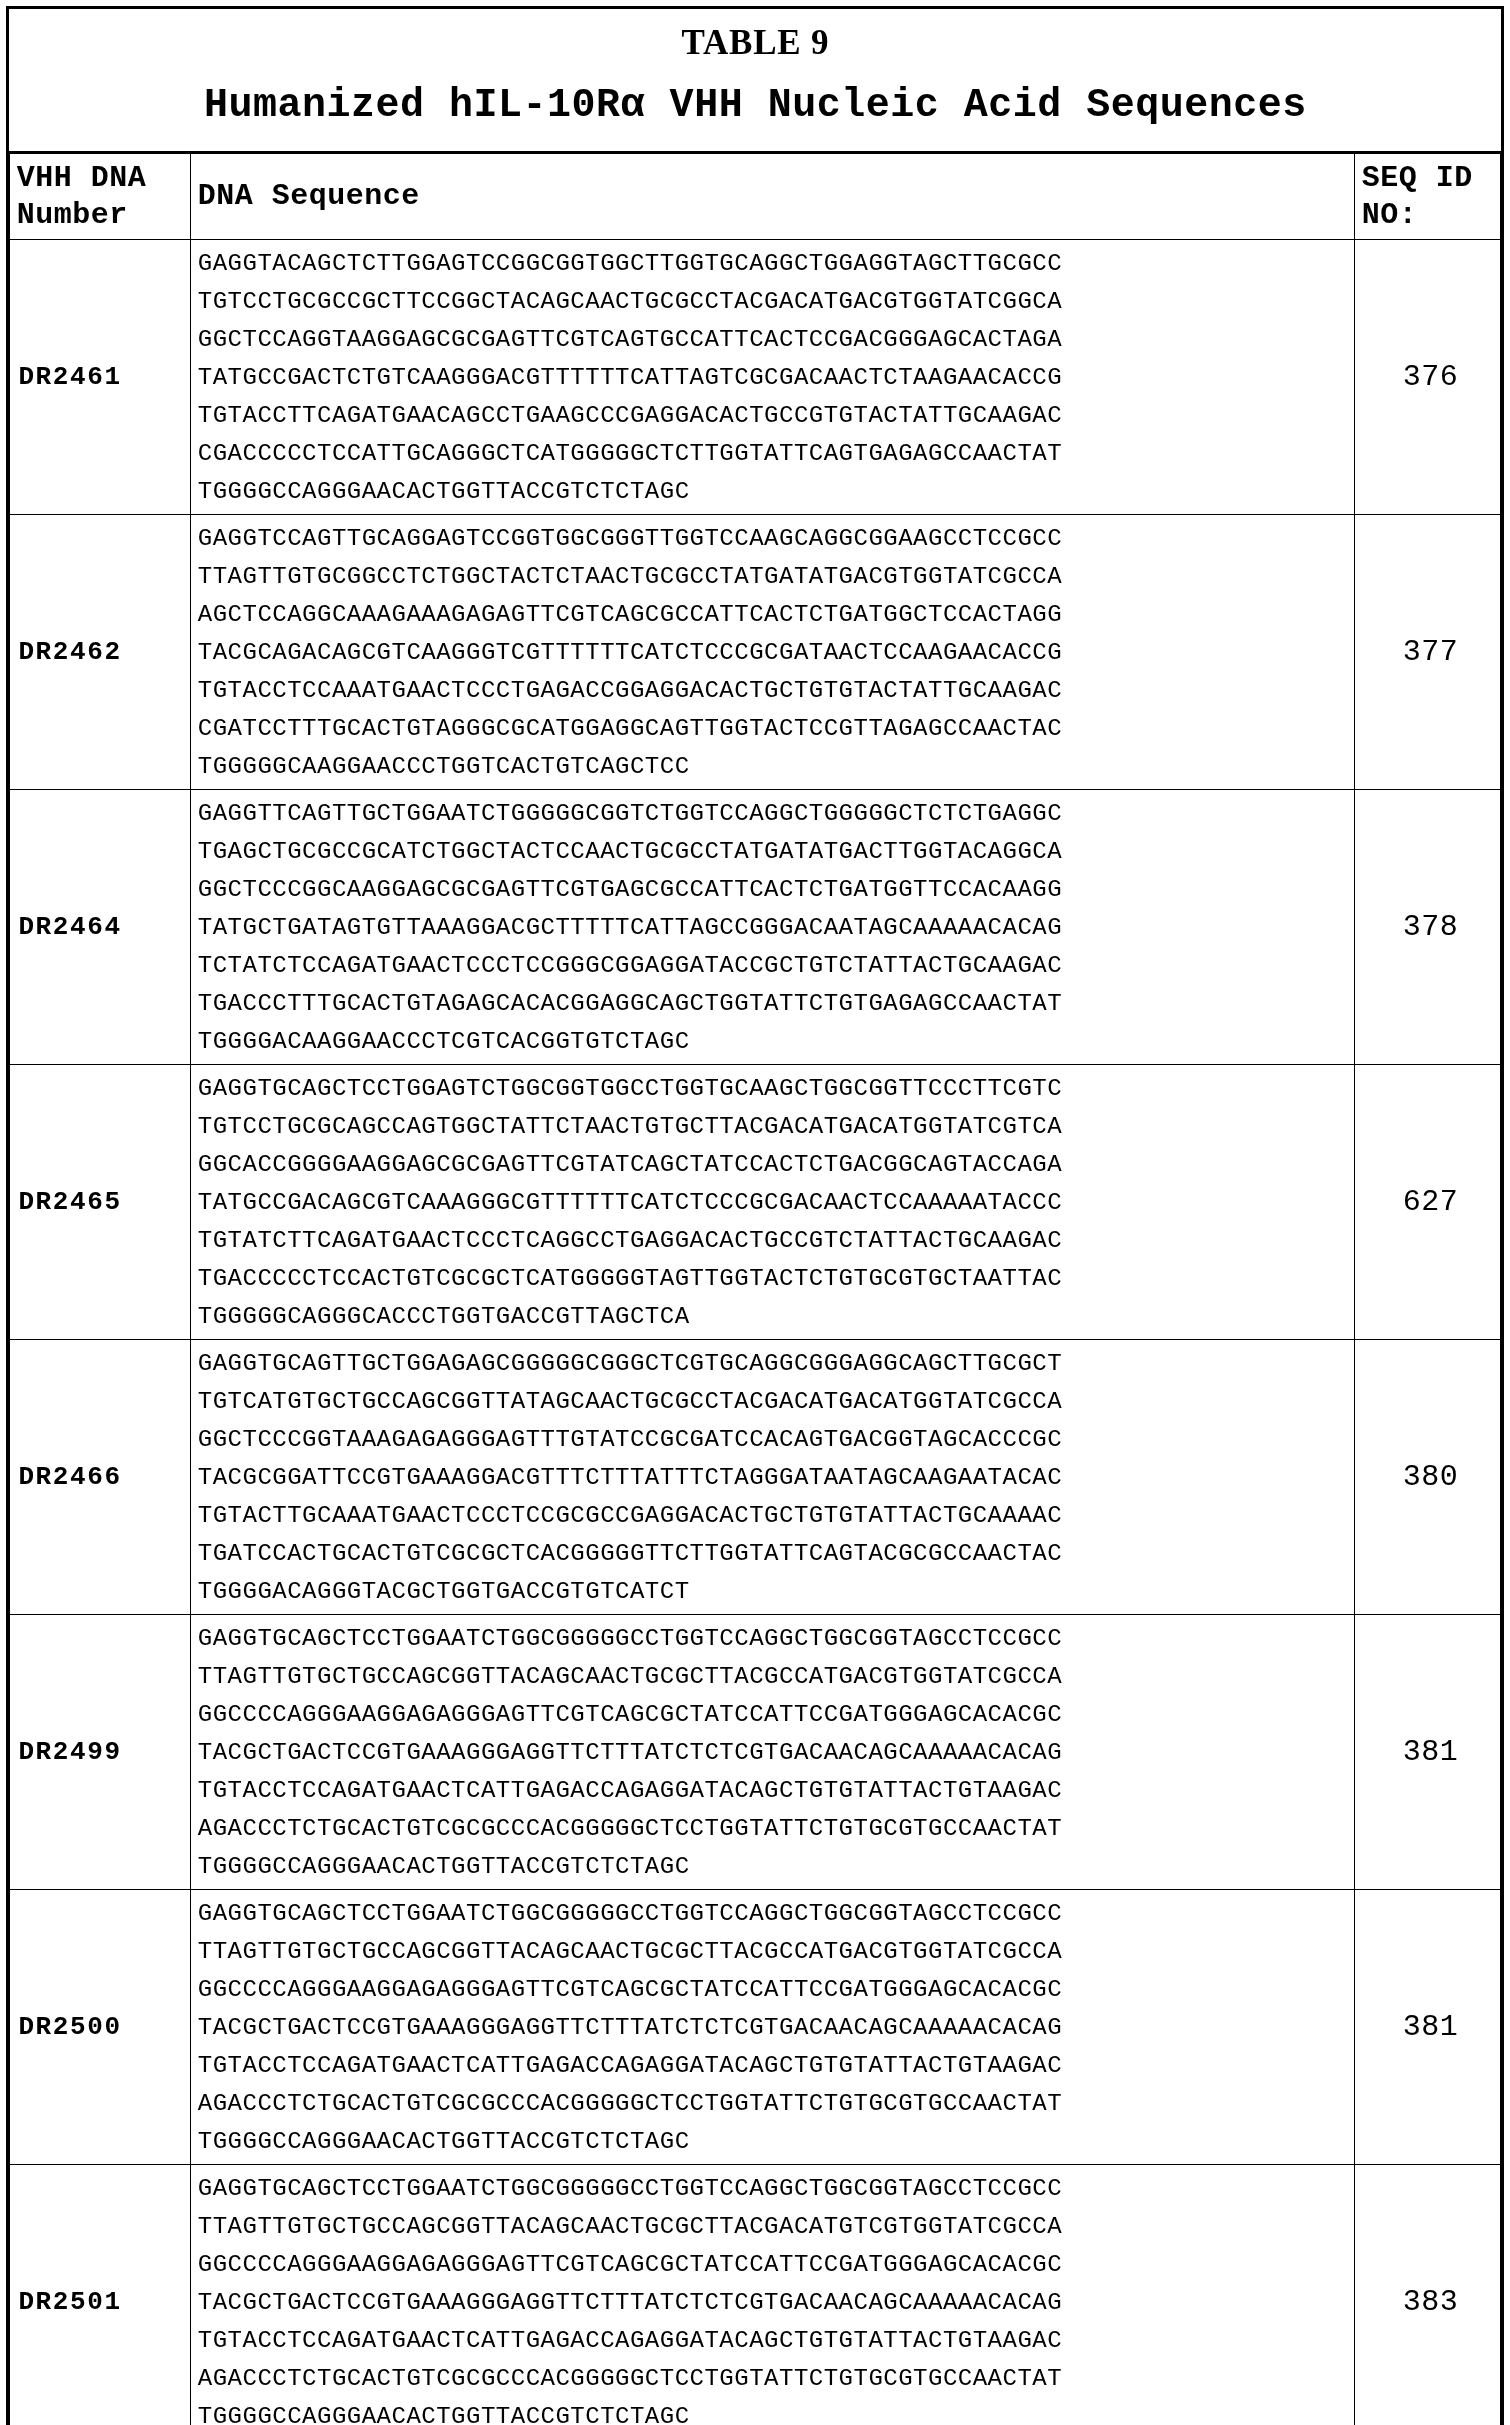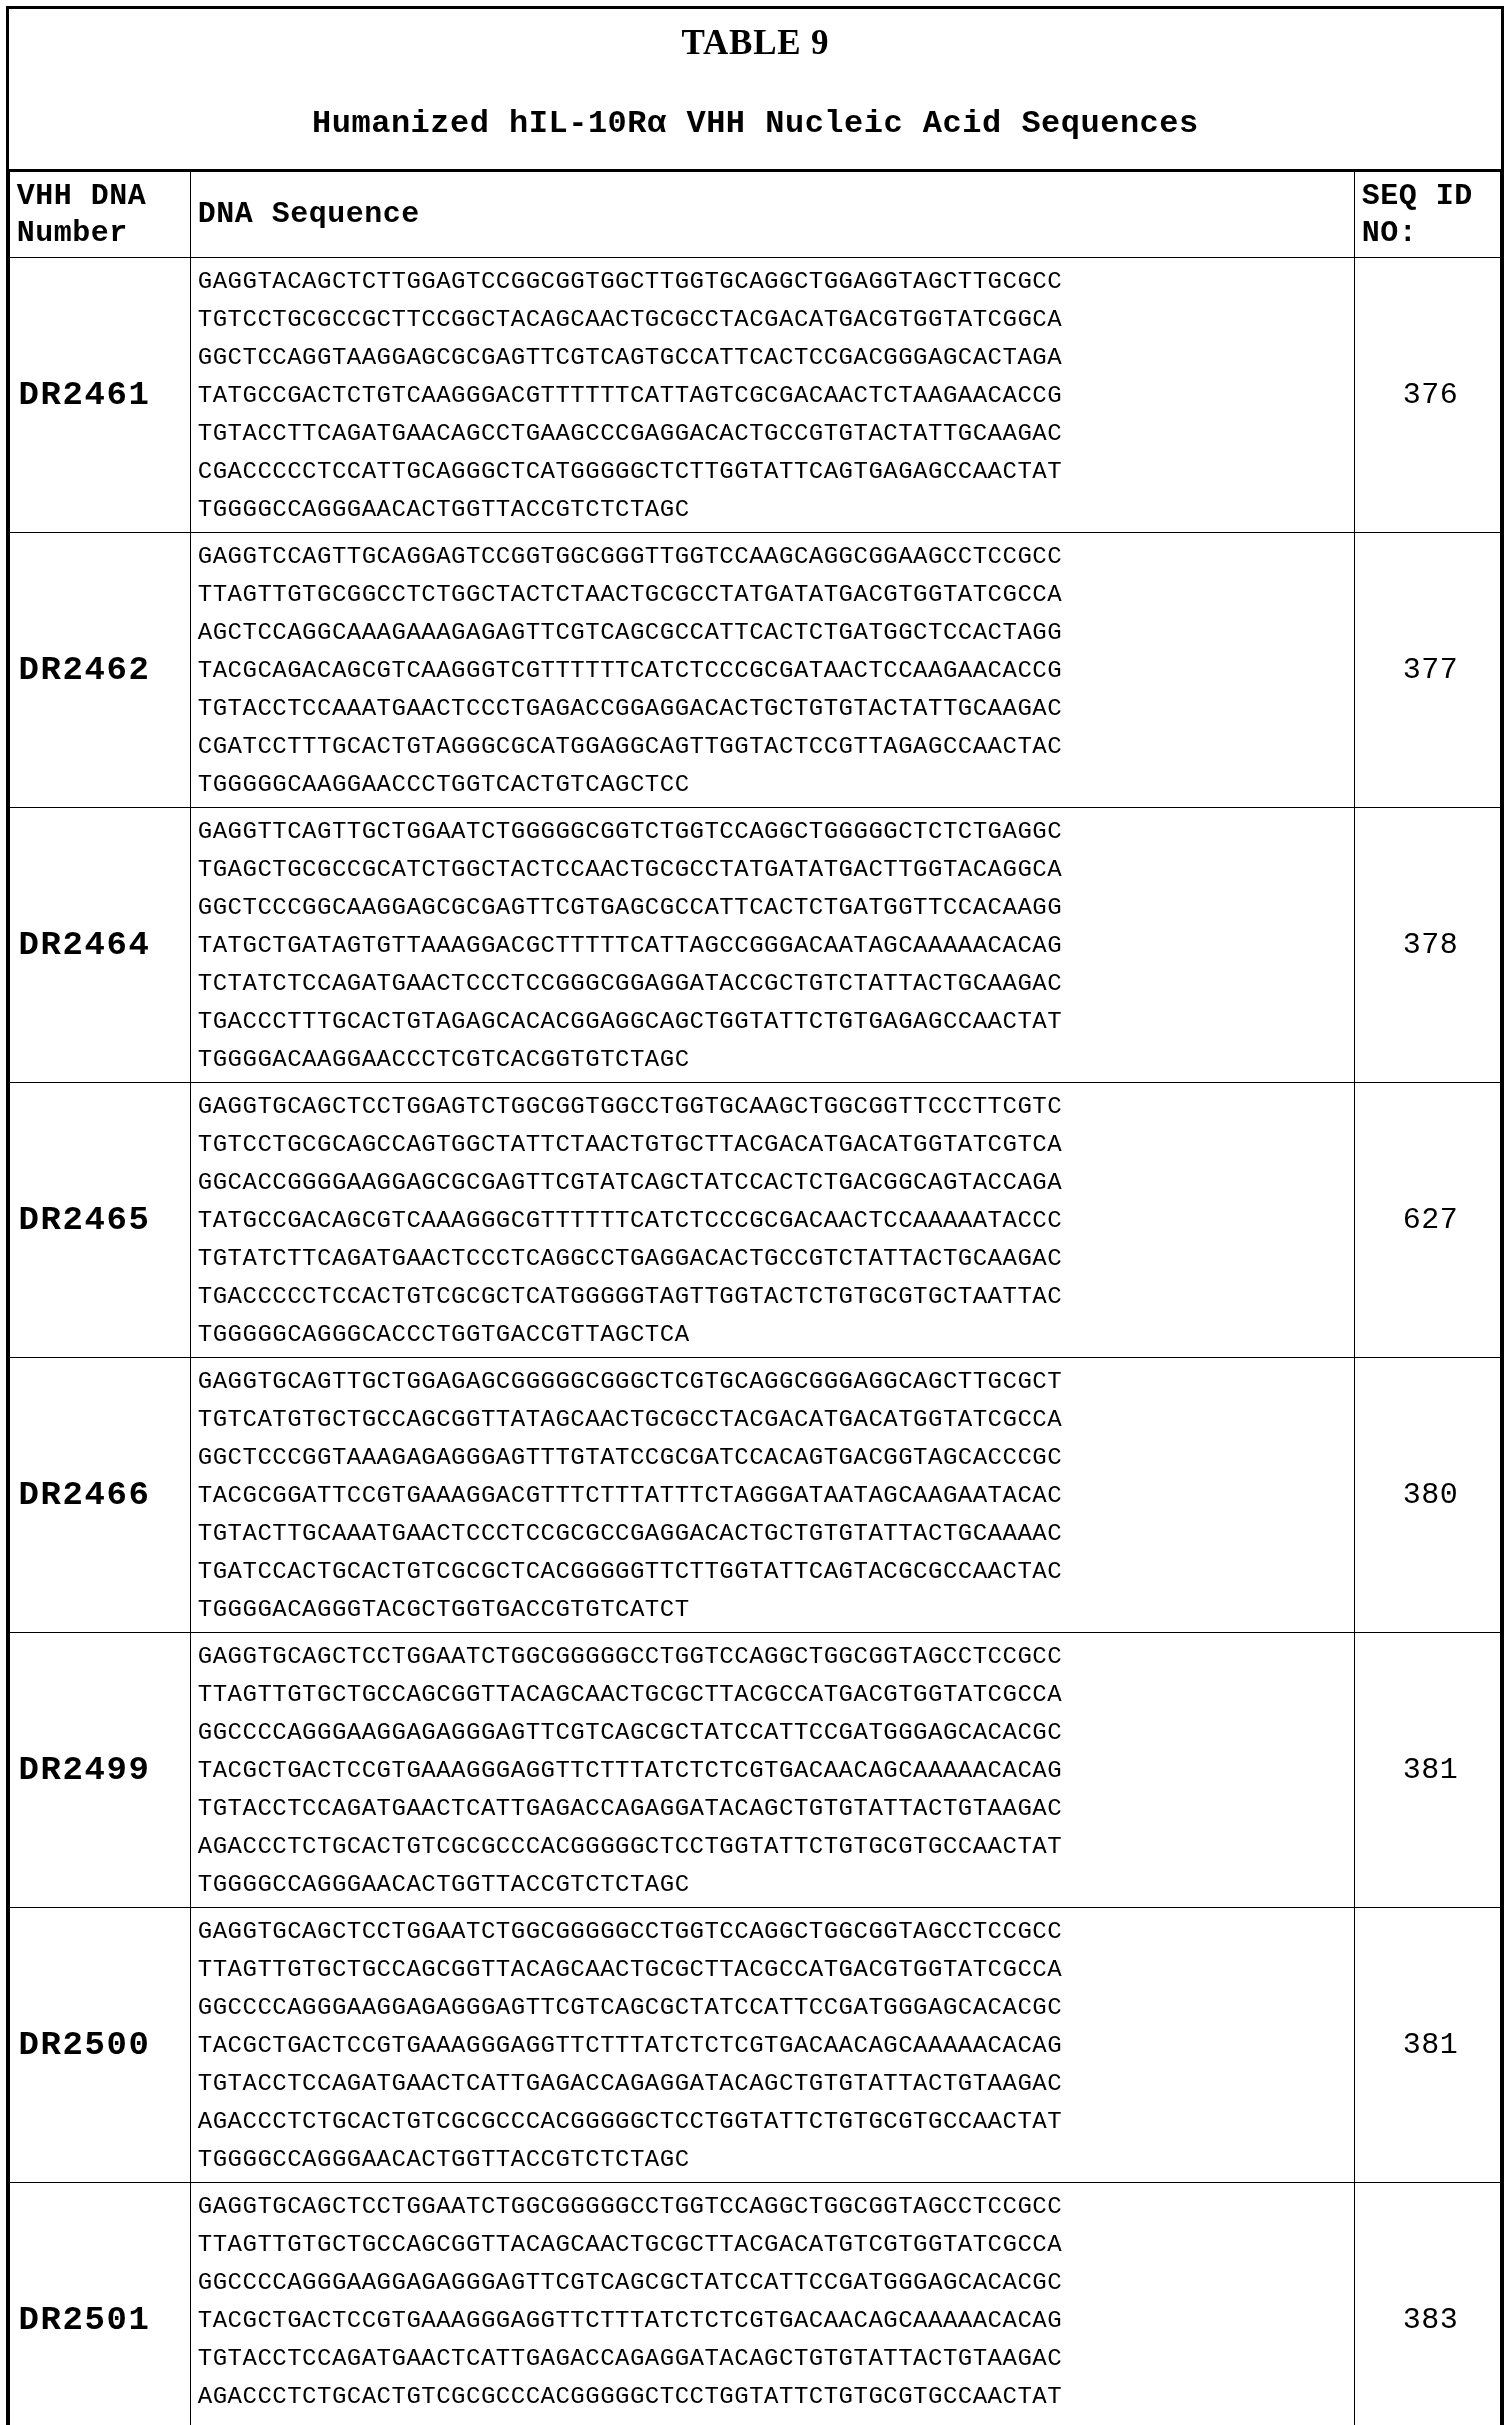--- a/index.html
+++ b/index.html
@@ -28,23 +28,23 @@
   .table-title {
     font-family: "Liberation Serif", serif;
     font-weight: bold;
     font-size: 35px;
     line-height: 40px;
     letter-spacing: 0.8px;
   }
   .table-subtitle {
     font-family: "Liberation Mono", monospace;
     font-weight: bold;
-    font-size: 32px;
+    font-size: 40px;
     line-height: 37px;
-    margin-top: 42px;
+    margin-top: 24px;
     letter-spacing: 0.5px;
     white-space: nowrap;
   }
   table.seq-table {
     border-collapse: collapse;
     width: 100%;
     table-layout: fixed;
   }
   .seq-table col.c1 { width: 181px; }
   .seq-table col.c3 { width: 146px; }
@@ -62,21 +62,21 @@
     vertical-align: middle;
     padding: 3.2px 4.8px 3.2px 6.4px;
     letter-spacing: 0.5px;
   }
   .seq-table tbody td {
     height: 275px;
   }
   td.vhh-cell {
     font-family: "Liberation Mono", monospace;
     font-weight: bold;
-    font-size: 34px;
+    font-size: 26px;
     vertical-align: middle;
     text-align: left;
     padding-left: 8px;
     letter-spacing: 1.6px;
   }
   td.seq-cell {
     vertical-align: top;
     padding: 4.8px 3.2px 3.2px 6.4px;
   }
   .seq-line {

